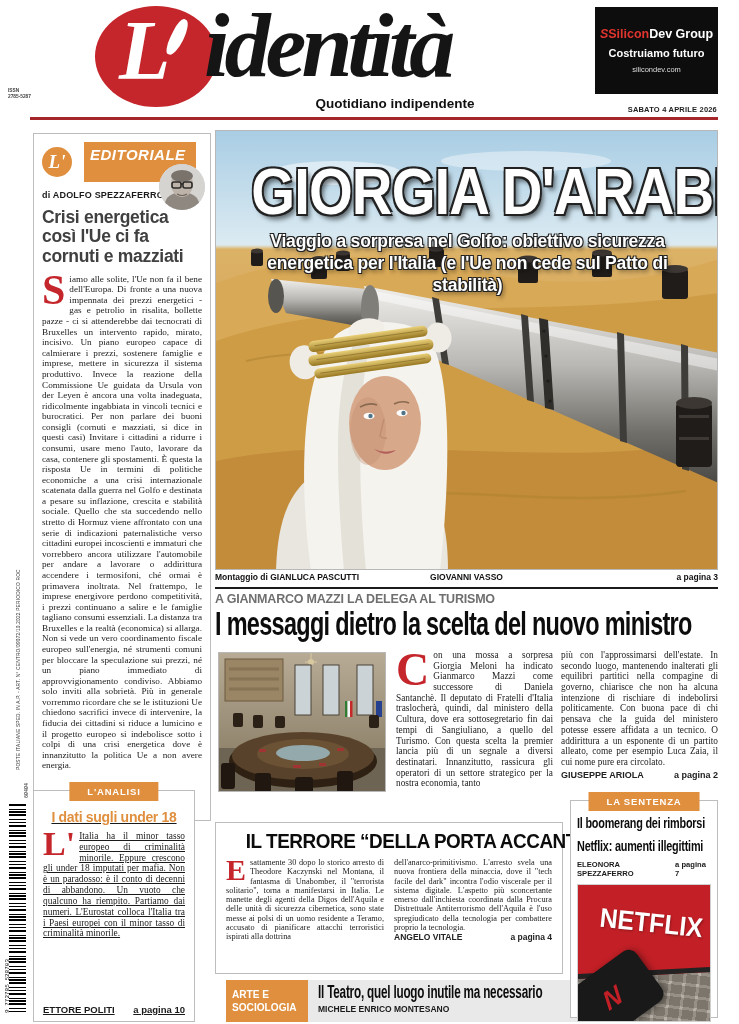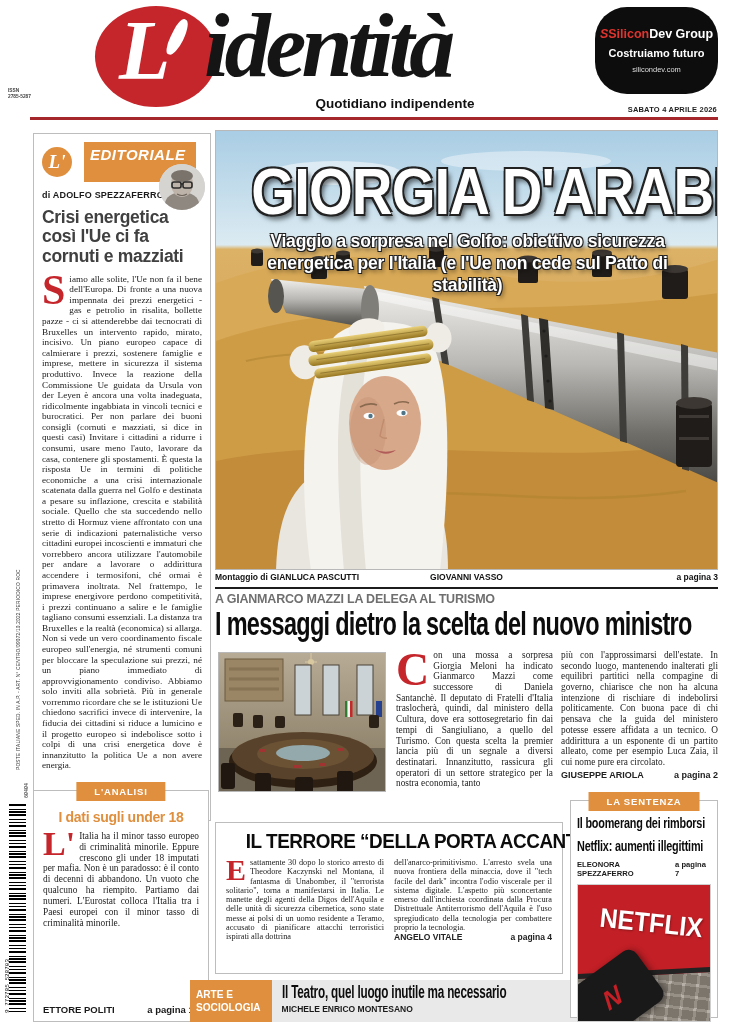--- a/index.html
+++ b/index.html
@@ -34,21 +34,21 @@
     font-weight:bold; font-size:13.5px; color:#111;
   }
   .issn { position:absolute; left:8px; top:88px; font-size:4.8px; color:#444; line-height:1.2; font-weight:bold;}
   .date { position:absolute; right:22px; top:105px; font-size:7.5px; font-weight:bold; color:#222; letter-spacing:.2px;}
   .masthead-rule { position:absolute; left:30px; top:117px; width:688px; height:3px; background:#a5272b; }
 
   
   .ad {
     position:absolute; left:595px; top:7px; width:123px; height:87px;
     background:#0d0d0d; color:#fff; display:flex; flex-direction:column;
-    align-items:center; justify-content:center; gap:6px;border-radius:32px;
+    align-items:center; justify-content:center; gap:6px;
   }
   .ad-brand { font-weight:bold; font-size:12.5px; white-space:nowrap; }
   .ad-s { color:#e0342f; font-style:italic; font-weight:bold; }
   .ad-silicon { color:#e0342f; }
   .ad-slogan { font-weight:bold; font-size:11px; }
   .ad-url { font-size:7.5px; color:#ddd; }
 
   
   .postal {
     position:absolute; left:16px; top:770px; transform:rotate(-90deg);
@@ -89,22 +89,22 @@
   }
   .edit-body {
     margin-top:8px; font-size:9.2px; line-height:1.15; text-align:justify;
     color:#222; height:538px; overflow:hidden;
   }
   .dropcap { float:left; color:#c5262c; font-weight:bold; line-height:.78; padding-right:4px; }
   .edit-body .dropcap { font-size:42px; }
 
   
   .analysis {
-    position:absolute; left:33px; top:790px; width:176px; height:232px;
-    border:1px solid #bdbdbd; background:#fff; padding:6px 9px; display:flex; flex-direction:column;
+    position:absolute; left:33px; top:790px; width:162px; height:232px;
+    border:1px solid #bdbdbd; background:#fff; padding:6px 9px; display:flex; flex-direction:column;text-decoration:underline;
   }
   .box-badge {
     position:absolute; top:-9px; left:50%; transform:translateX(-50%);
     background:#df8f3d; color:#fff; font-weight:bold; font-size:9.5px;
     padding:4px 18px; letter-spacing:.8px; white-space:nowrap;
   }
   .ana-kicker { margin-top:12px; text-align:center; color:#df8f3d; font-weight:bold; font-size:14px; letter-spacing:-0.3px;}
   .ana-headline { margin-top:2px; text-align:center; font-weight:bold; font-size:17px; line-height:1.05; letter-spacing:-0.5px; color:#0e0e0e;}
   .ana-body { margin-top:6px; font-size:9.4px; line-height:1.15; text-align:justify; color:#222; overflow:hidden; flex:1;}
   .ana-body .dropcap { font-size:34px; }
@@ -170,21 +170,21 @@
   .una-h span {
     display:inline-block; transform:scaleX(0.9); transform-origin:center;
     font-weight:bold; font-size:21px; letter-spacing:-0.5px; color:#0c0c0c; white-space:nowrap;
   }
   .una-cols { display:flex; gap:10px; margin-top:7px; }
   .una-col { width:50%; font-size:8.3px; line-height:1.12; text-align:justify; color:#222; height:88px; overflow:hidden;}
   .una-col .dropcap { font-size:30px; }
   .una-footer { display:flex; justify-content:space-between; font-weight:bold; font-size:8.5px; margin-top:1px; font-family:"Liberation Sans",sans-serif;}
 
   
-  .culture { position:absolute; left:233px; top:980px; width:348px; height:42px; display:flex;justify-content:center; }
+  .culture { position:absolute; left:226px; top:980px; width:348px; height:42px; display:flex; }
   .cul-badge {
     width:82px; background:#df8f3d; color:#fff; font-weight:bold; font-size:11.5px;
     line-height:1.1; padding:5px 6px; display:flex; flex-direction:column; justify-content:center;
   }
   .cul-badge span { display:inline-block; transform:scaleX(0.88); transform-origin:left center; white-space:nowrap;}
   .cul-main { flex:1; background:#e9e9e9; padding:2px 8px 2px 10px; }
   .cul-headline span {
     display:inline-block; transform:scaleX(0.67); transform-origin:left center;
     font-weight:bold; font-size:17.5px; letter-spacing:-0.3px; color:#0c0c0c; white-space:nowrap;
   }

